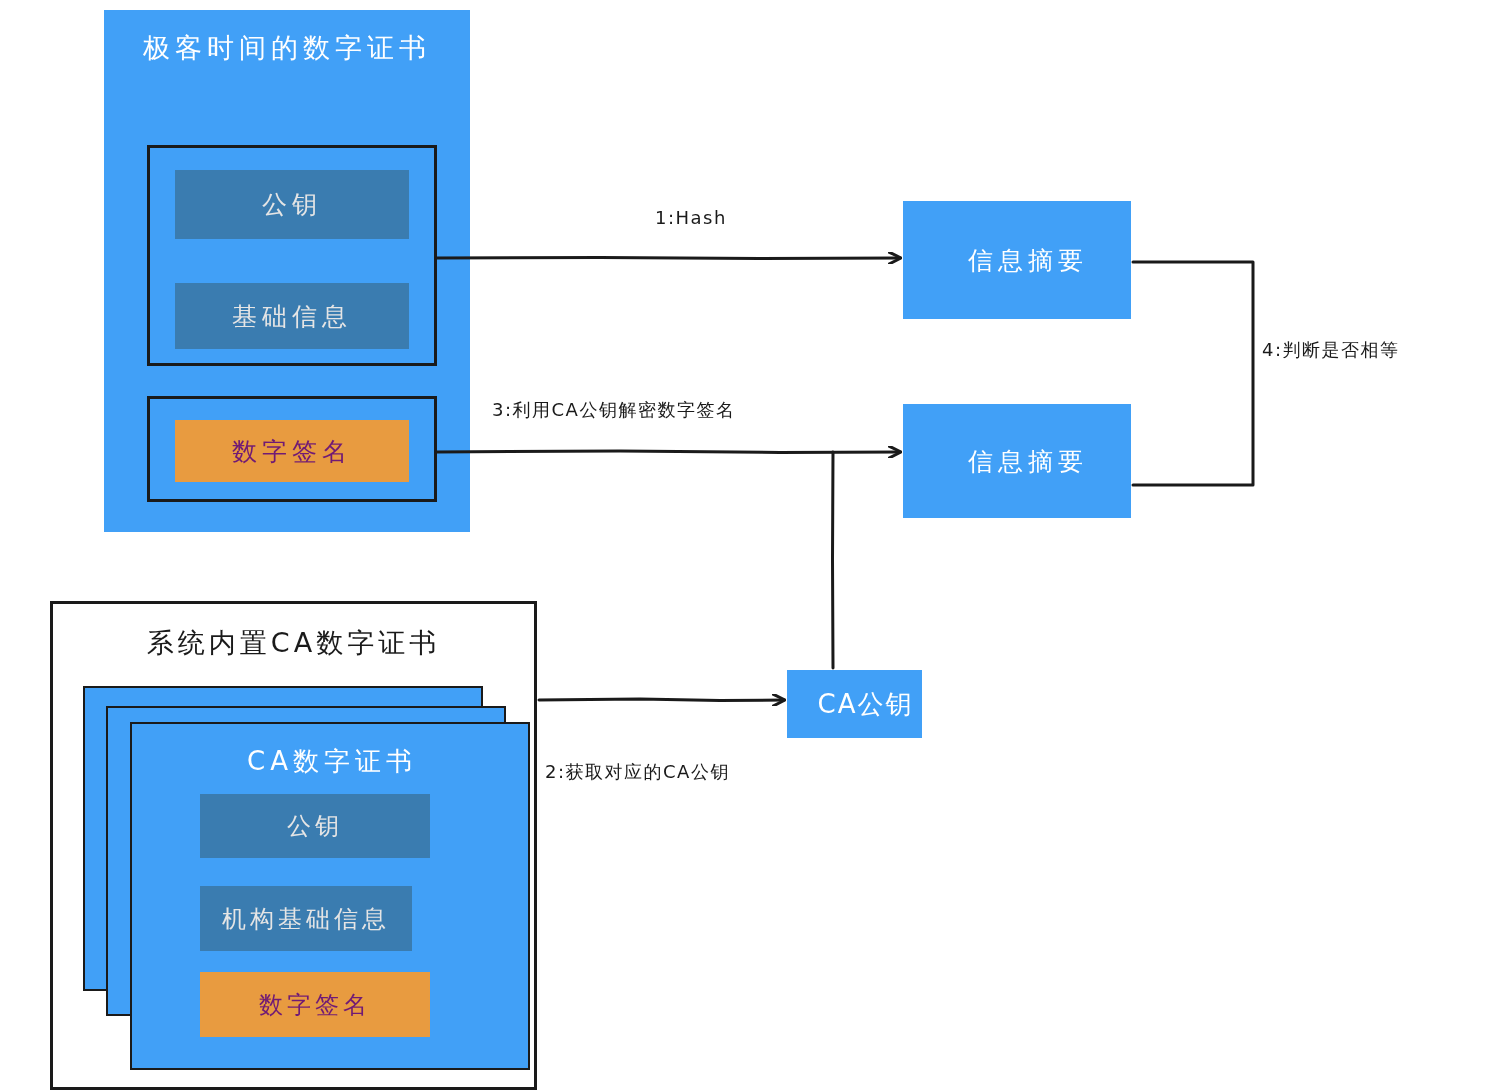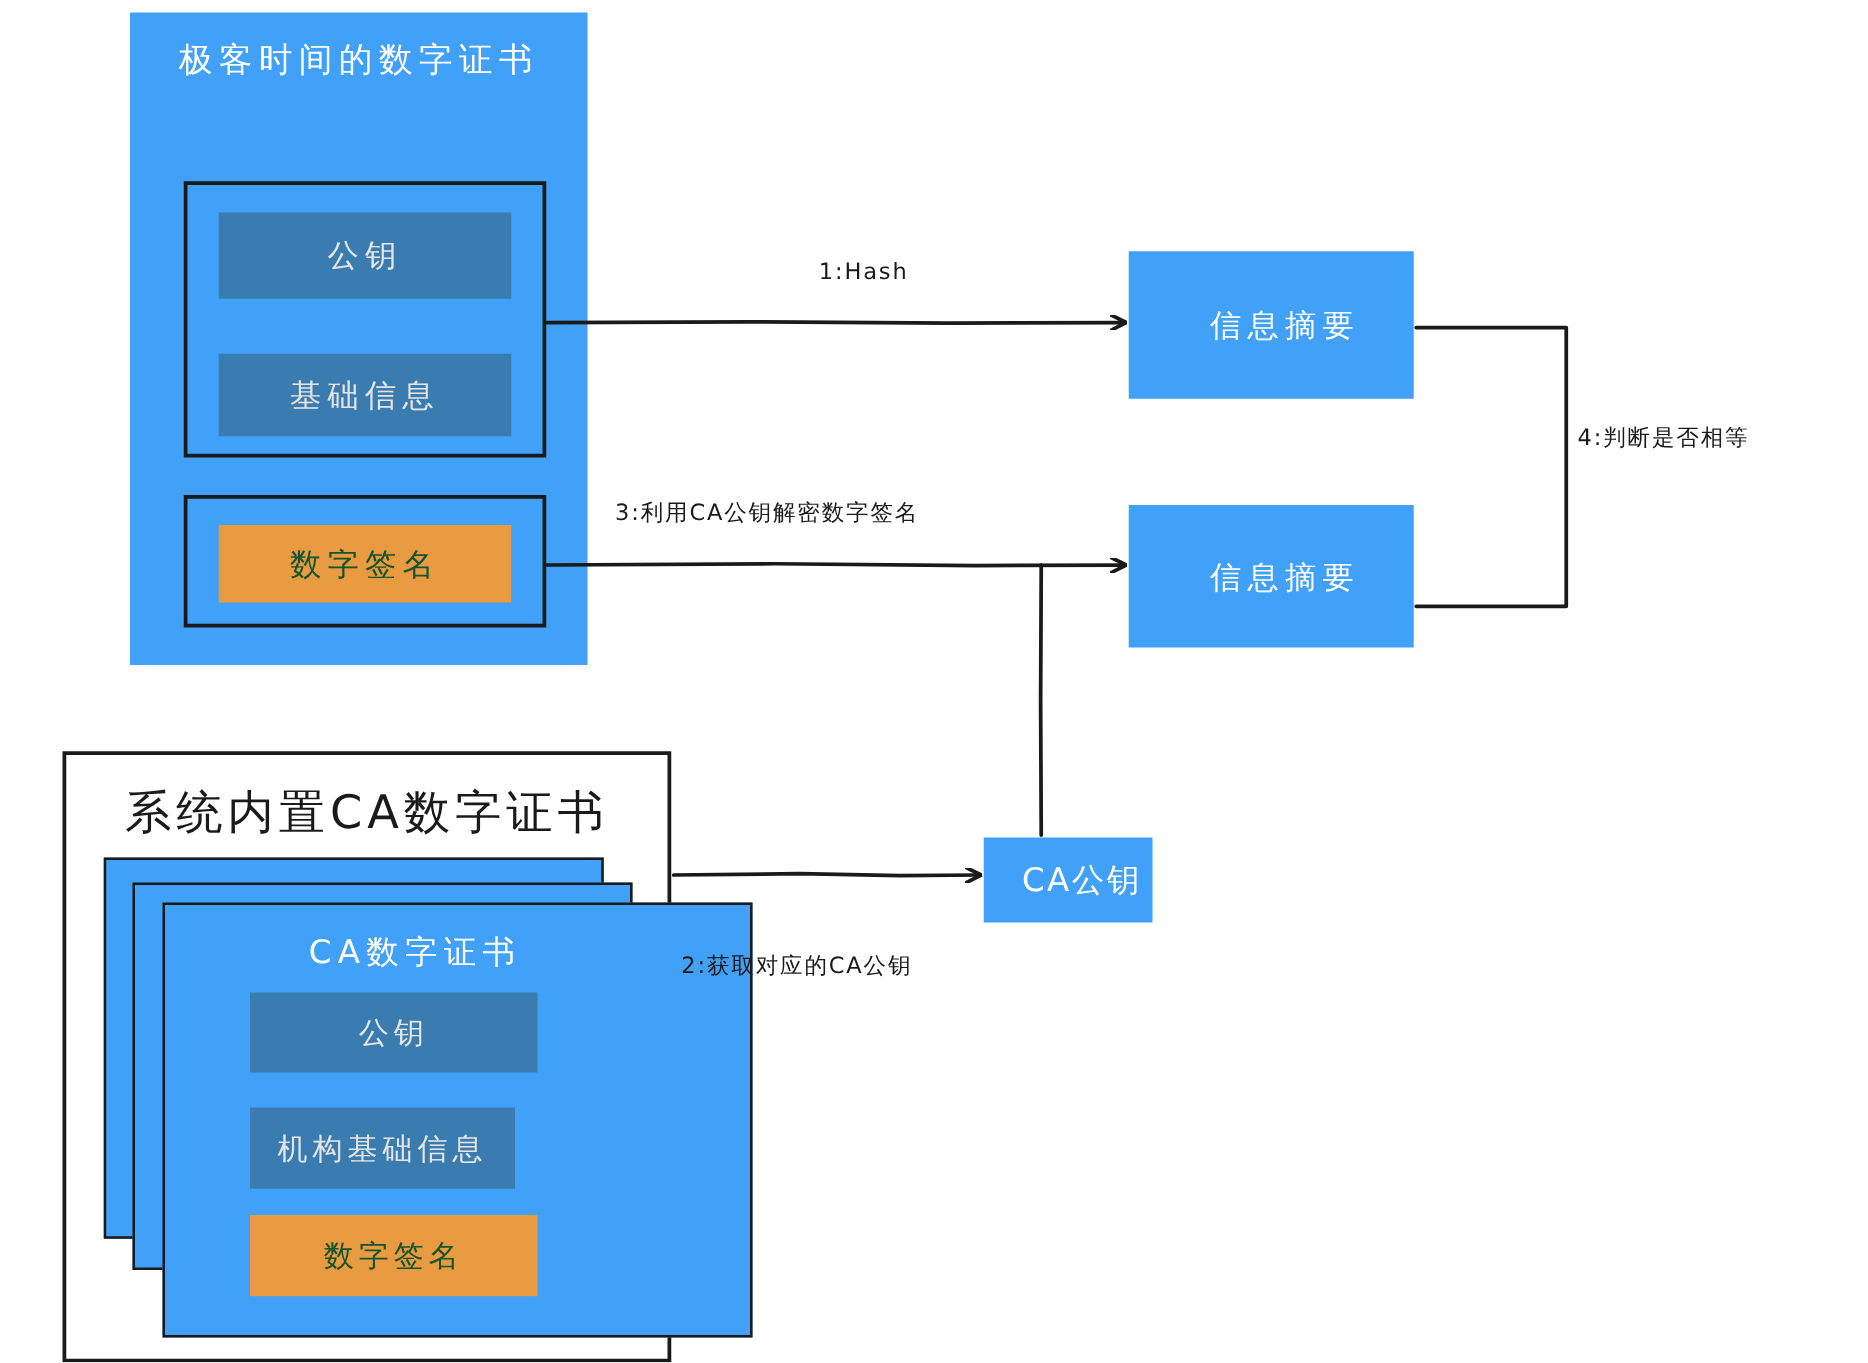--- a/index.html
+++ b/index.html
@@ -34,21 +34,21 @@
     background: #3a7cb0;
     color: #e5e5e5;
     display: flex;
     align-items: center;
     justify-content: center;
     text-align: center;
     box-sizing: border-box;
   }
   .orange-box {
     background: #e89b40;
-    color: #14532d;
+    color: #701a75;
     display: flex;
     align-items: center;
     justify-content: center;
     text-align: center;
     box-sizing: border-box;
   }
 
   
   .sketch-outline {
     border: 3px solid #1a1a1a;
@@ -68,21 +68,21 @@
     font-weight: 400;
   }
   .title-white {
     color: #ffffff;
     font-size: 27px;
     letter-spacing: 5px;
     white-space: nowrap;
   }
   .title-black {
     color: #1a1a1a;
-    font-size: 37px;
+    font-size: 27px;
     letter-spacing: 4px;
     white-space: nowrap;
   }
   .edge-label {
     color: #1a1a1a;
     font-size: 18px;
     letter-spacing: 1.5px;
     white-space: nowrap;
   }
   .box-text-lg { font-size: 25px; letter-spacing: 5px; }
@@ -122,21 +122,21 @@
 
   <div class="abs blue-box label-cn box-text-sm" style="left:787px; top:670px; width:135px; height:68px; font-size:26px; letter-spacing:2px;">CA公钥</div>
 
   <div class="abs sketch-outline" style="left:50px; top:601px; width:487px; height:489px;"></div>
 
   <div class="abs label-cn title-black" style="left:50px; top:625px; width:487px; text-align:center;">系统内置CA数字证书</div>
 
   <div class="abs sketch-outline-thin" style="left:83px; top:686px; width:400px; height:305px; background:#41a0f7;"></div>
   <div class="abs sketch-outline-thin" style="left:106px; top:706px; width:400px; height:310px; background:#41a0f7;"></div>
 
-  <div class="abs sketch-outline-thin" style="left:130px; top:722px; width:472px; height:348px; background:#41a0f7;">
+  <div class="abs sketch-outline-thin" style="left:130px; top:722px; width:400px; height:348px; background:#41a0f7;">
     <div class="abs label-cn title-white" style="left:0; top:20px; width:400px; text-align:center; font-size:26px;">CA数字证书</div>
   </div>
 
   <div class="abs darkblue-box label-cn box-text-md" style="left:200px; top:794px; width:230px; height:64px;">公钥</div>
 
   <div class="abs darkblue-box label-cn box-text-md" style="left:200px; top:886px; width:212px; height:65px;">机构基础信息</div>
 
   <div class="abs orange-box label-cn box-text-md" style="left:200px; top:972px; width:230px; height:65px;">数字签名</div>
 
   <svg class="overlay" viewBox="0 0 1494 1090">

